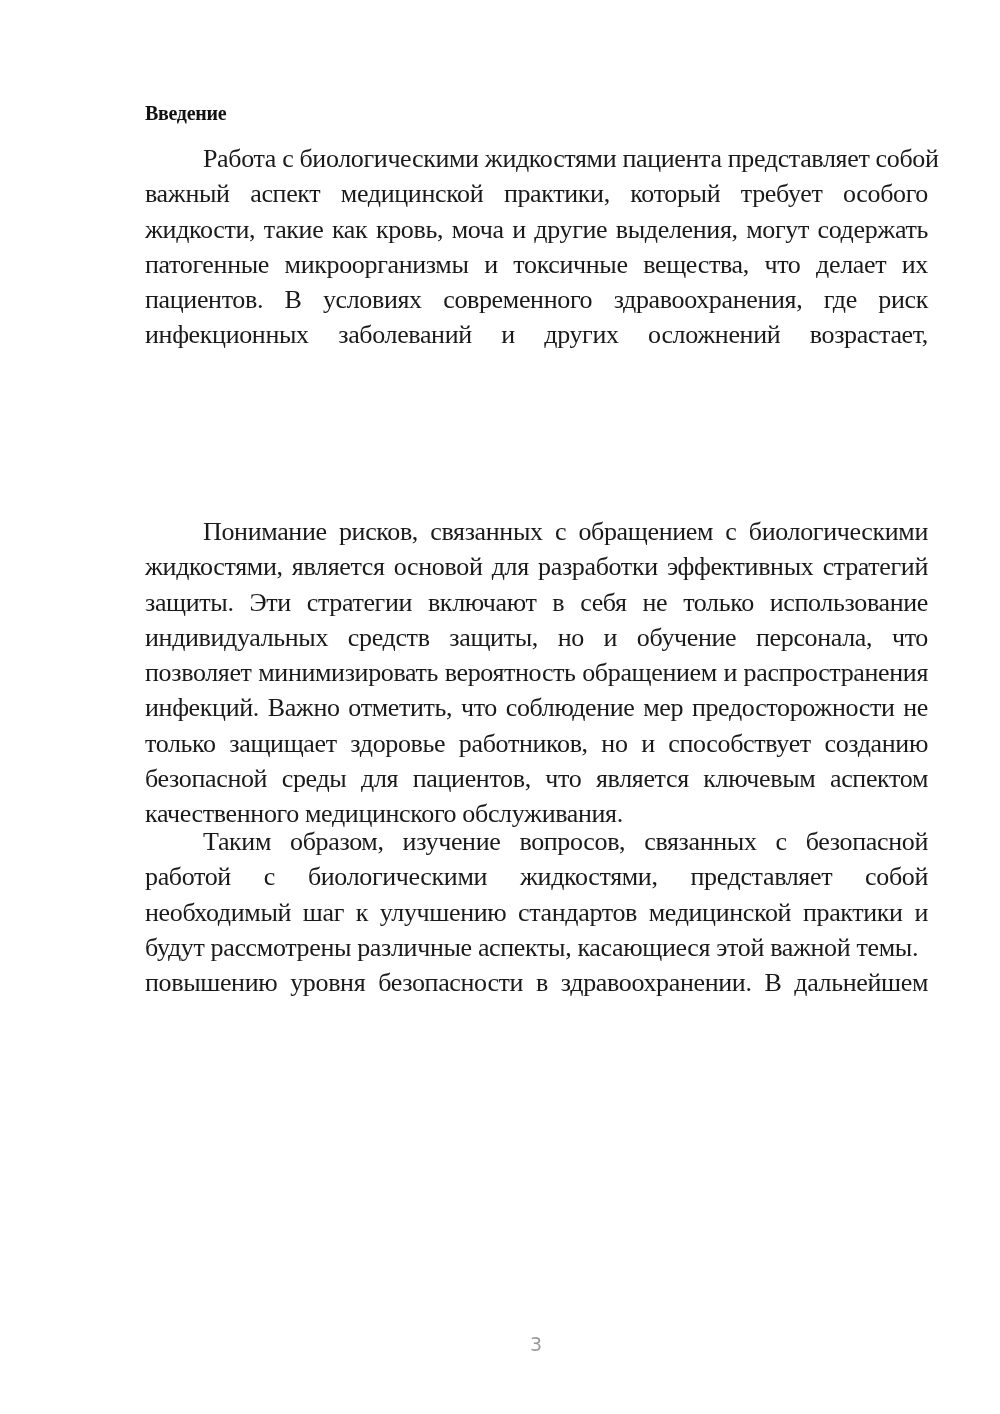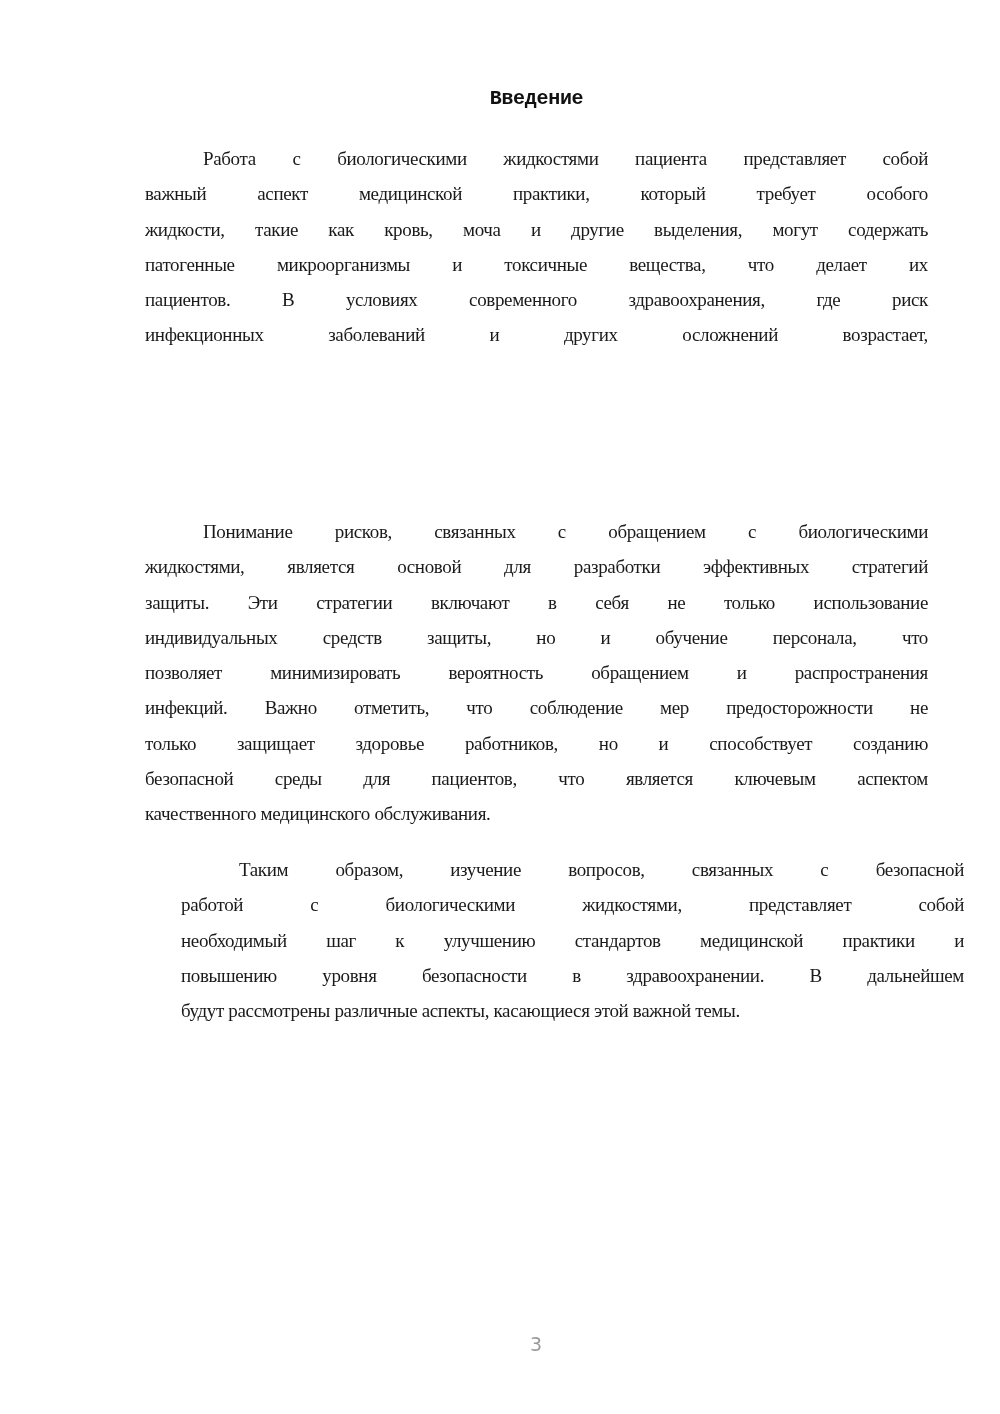--- a/index.html
+++ b/index.html
@@ -2,30 +2,29 @@
 <html><head>
   <meta charset="utf-8">
   <style>
     html, body { margin: 0; padding: 0; background: #ffffff; }
     body { width: 1000px; height: 1414px; position: relative; overflow: hidden; }
     .page {
       position: absolute; left: 0; top: 0; width: 1000px; height: 1414px;
       background: #ffffff;
     }
     .heading {
-      position: absolute; left: 145px; width: 783px; top: 87px;
-      text-align: center;
-      font-family: Liberation Mono, monospace;
+      position: absolute; left: 145px; width: 783px; top: 102px;
+      font-family: Liberation Serif, serif;
       font-weight: bold; font-size: 20px; color: #111;
       letter-spacing: -0.3px;
     }
     .para {
       position: absolute; left: 145px; width: 783px;
       font-family: "Liberation Serif", serif;
-      font-size: 19px; color: #1a1a1a;
+      font-size: 26px; color: #1a1a1a;
     }
     .line {
       display: block; height: 35.3px; line-height: 35.3px;
       text-align: justify; text-align-last: justify;
       white-space: nowrap; overflow: visible;
       letter-spacing: -0.35px;
     }
     .line.first { text-indent: 58px; }
     .line.last { text-align-last: left; }
     .pagenum {
@@ -55,22 +54,22 @@
     <span class="line">жидкостями, является основой для разработки эффективных стратегий</span>
     <span class="line">защиты. Эти стратегии включают в себя не только использование</span>
     <span class="line">индивидуальных средств защиты, но и обучение персонала, что</span>
     <span class="line">позволяет минимизировать вероятность обращением и распространения</span>
     <span class="line">инфекций. Важно отметить, что соблюдение мер предосторожности не</span>
     <span class="line">только защищает здоровье работников, но и способствует созданию</span>
     <span class="line">безопасной среды для пациентов, что является ключевым аспектом</span>
     <span class="line last">качественного медицинского обслуживания.</span>
   </div>
 
-  <div class="para" style="top:852px;margin-left:36px;">
+  <div class="para" style="top:824px;">
     <span class="line first">Таким образом, изучение вопросов, связанных с безопасной</span>
     <span class="line">работой с биологическими жидкостями, представляет собой</span>
     <span class="line">необходимый шаг к улучшению стандартов медицинской практики и</span>
+    <span class="line last">будут рассмотрены различные аспекты, касающиеся этой важной темы.</span>
     <span class="line">повышению уровня безопасности в здравоохранении. В дальнейшем</span>
-    <span class="line last">будут рассмотрены различные аспекты, касающиеся этой важной темы.</span>
   </div>
 
   <div class="pagenum">3</div>
 </div>
 
 </body></html>

